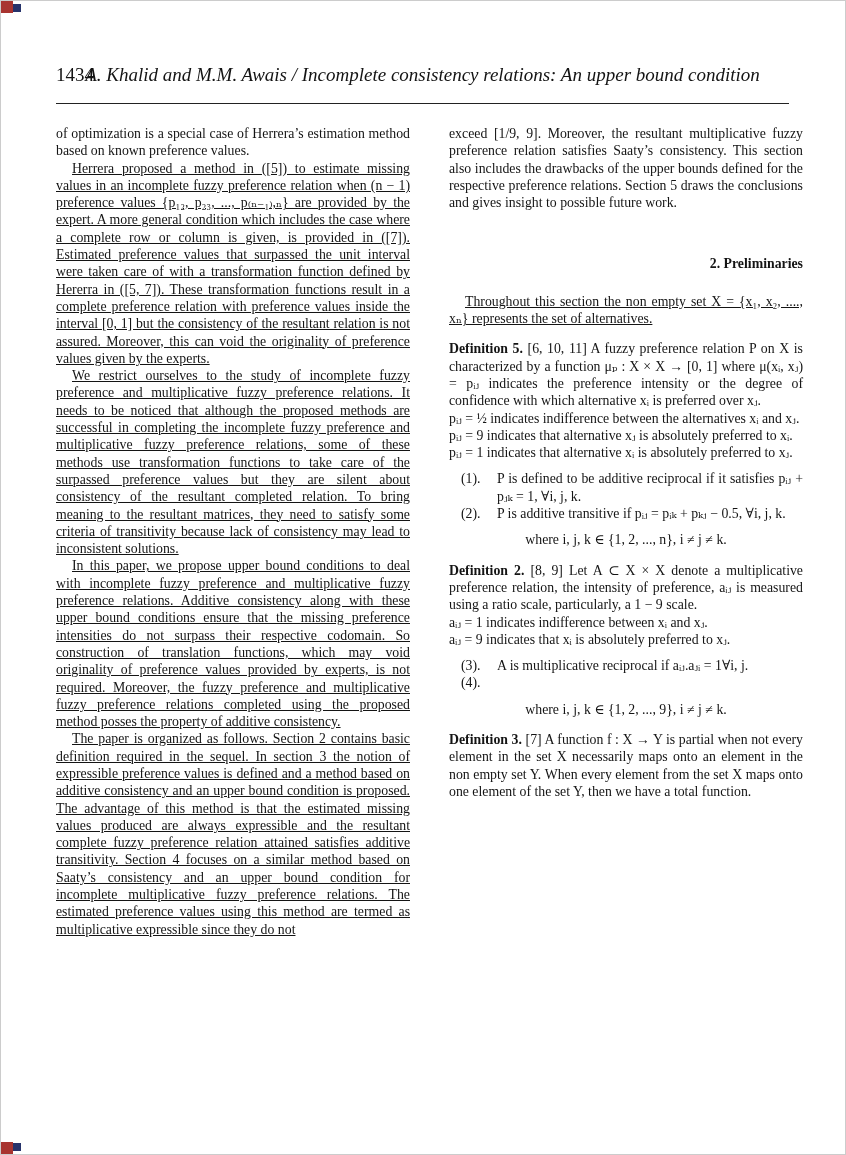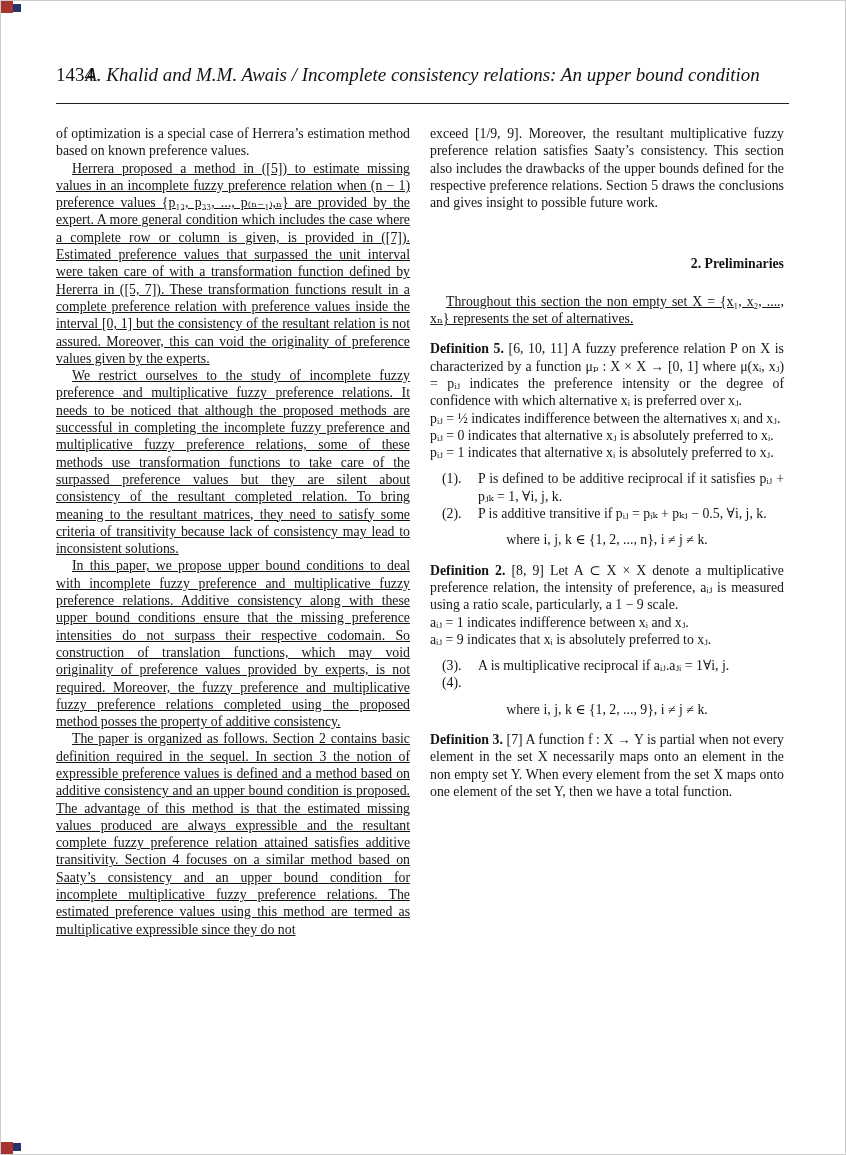--- a/index.html
+++ b/index.html
@@ -30,21 +30,21 @@
 
   
   .running-head { position:absolute; top:66px; left:55px; right:56px; font-size:19px; line-height:15px; }
   .page-num { position:absolute; left:0; top:0; font-style:normal; }
   .run-title { display:block; text-align:center; font-style:italic; }
   .head-rule { position:absolute; top:102px; left:55px; right:56px; border-top:1px solid #222; }
 
   
   .columns {
     position:absolute; top:124px; left:55px; right:56px;
-    display:flex; gap:20px;
+    display:flex; gap:39px;
   }
   .col {
     width:354px; flex:0 0 354px;
     font-size:13.8px; line-height:17.3px;
     text-align:justify;
   }
   .para { text-align:justify; }
   .para.indent { text-indent:16px;text-decoration:underline; }
   .tightline { text-align:justify; }
 
@@ -96,21 +96,21 @@
 
     <section class="col col-right">
       <p class="para">exceed [1/9, 9]. Moreover, the resultant multiplicative fuzzy preference relation satisfies Saaty’s consistency. This section also includes the drawbacks of the upper bounds defined for the respective preference relations. Section 5 draws the conclusions and gives insight to possible future work.</p>
 
       <h2 class="section-heading">2. Preliminaries</h2>
 
       <p class="para indent">Throughout this section the non empty set X = {x₁, x₂, ...., xₙ} represents the set of alternatives.</p>
 
       <p class="para defblock"><b class="def-label">Definition 5.</b> <span>[6, 10, 11] A fuzzy preference relation P on X is characterized by a function μₚ : X × X → [0, 1] where μ(xᵢ, xⱼ) = pᵢⱼ indicates the preference intensity or the degree of confidence with which alternative xᵢ is preferred over xⱼ.</span></p>
       <p class="tightline">pᵢⱼ = ½ indicates indifference between the alternatives xᵢ and xⱼ.</p>
-      <p class="tightline">pᵢⱼ = 0 indicates that alternative xⱼ is absolutely preferred to xᵢ.</p>
+      <p class="tightline">pᵢⱼ = 9 indicates that alternative xⱼ is absolutely preferred to xᵢ.</p>
       <p class="tightline">pᵢⱼ = 1 indicates that alternative xᵢ is absolutely preferred to xⱼ.</p>
 
       <div class="numlist">
         <div class="numitem">
           <span class="num">(1).</span>
           <span class="itemtext">P is defined to be additive reciprocal if it satisfies pᵢⱼ + pⱼₖ = 1, ∀i, j, k.</span>
         </div>
         <div class="numitem">
           <span class="num">(2).</span>
           <span class="itemtext">P is additive transitive if pᵢⱼ = pᵢₖ + pₖⱼ − 0.5, ∀i, j, k.</span>

